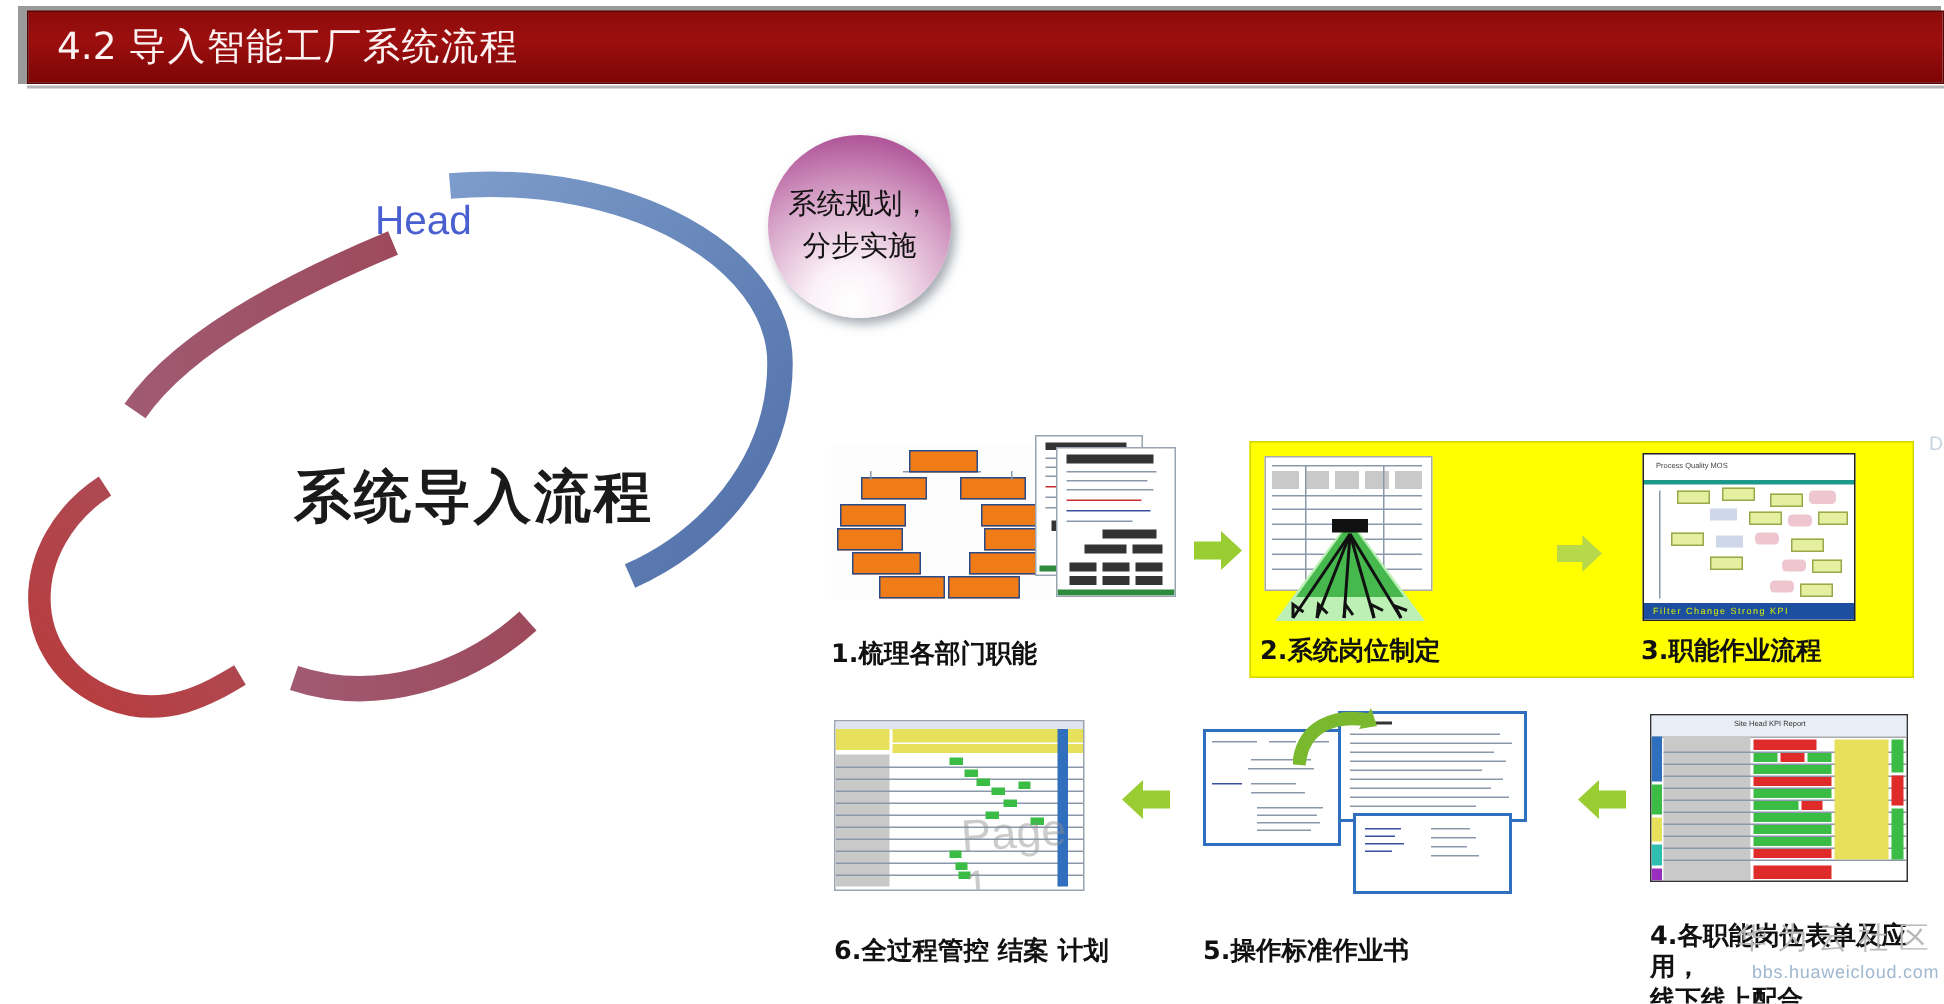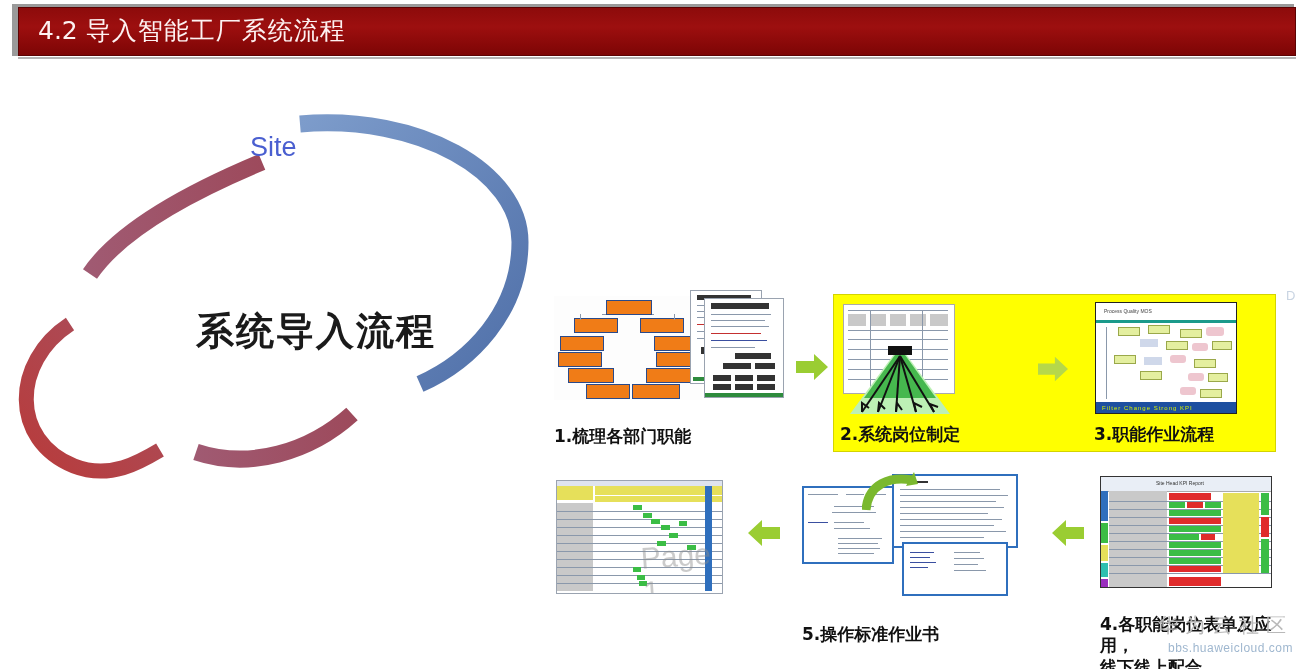--- a/index.html
+++ b/index.html
@@ -149,26 +149,30 @@
 
     <path d="M 90 212 C 120 168 190 130 262 100" fill="none" stroke="url(#gMauve)" stroke-width="17"></path>
 
     <path d="M 196 148 L 206 161" fill="none" stroke="#ffffff" stroke-width="3"></path>
 
     <path d="M 70 262 C 12 300 10 378 74 404 C 110 418 140 400 160 388" fill="none" stroke="url(#gRed)" stroke-width="15"></path>
 
     <path d="M 196 390 C 250 408 310 390 352 352" fill="none" stroke="url(#gMauve)" stroke-width="17"></path>
   </svg>
 
-  <div class="ghost-text">Site</div>
+  <div class="ghost-text">Head</div>
 
   <div id="center-title">系统导入流程</div>
 
 
 
+  <div class="node" id="node-plan">
+    <span class="l1">系统规划，</span>
+    <span class="l2">分步实施</span>
+  </div>
 
 
 </div>
 
 <div id="process">
 
   <div class="yellow-panel"></div>
 
   <div class="thumb orgchart" style="left:14px;top:12px;width:148px;height:104px;">
     <div class="line" style="left:48px;top:18px;width:52px;height:1px;"></div>
@@ -316,20 +320,21 @@
     <div class="grnc" style="left:112px;top:52px;width:9px;height:5px;"></div>
     <div class="grnc" style="left:122px;top:40px;width:8px;height:5px;"></div>
     <div class="grnc" style="left:100px;top:60px;width:9px;height:5px;"></div>
     <div class="grnc" style="left:130px;top:64px;width:9px;height:5px;"></div>
     <div class="grnc" style="left:76px;top:86px;width:8px;height:5px;"></div>
     <div class="grnc" style="left:80px;top:94px;width:8px;height:5px;"></div>
     <div class="grnc" style="left:82px;top:100px;width:8px;height:5px;"></div>
     <div class="blu" style="left:148px;top:5px;width:7px;height:105px;"></div>
     <div id="pagewm">Page 1</div>
   </div>
+  <div class="step-label" style="left:16px;top:340px;">6.全过程管控 结案 计划</div>
 
   <svg class="arrow-g" style="left:208px;top:236px;" width="32" height="26" viewBox="0 0 32 26">
     <path d="M32 7 H14 V0 L0 13 L14 26 V19 H32 Z" fill="#9acd32"></path>
   </svg>
 
   <div class="thumb" style="left:262px;top:202px;width:88px;height:74px;border:2px solid #2f6fbd;">
     <div class="line" style="left:4px;top:6px;width:30px;height:1px;"></div>
     <div class="line" style="left:42px;top:6px;width:18px;height:1px;"></div>
     <div class="line" style="left:66px;top:6px;width:16px;height:1px;"></div>
     <div class="line" style="left:30px;top:18px;width:40px;height:1px;"></div>

